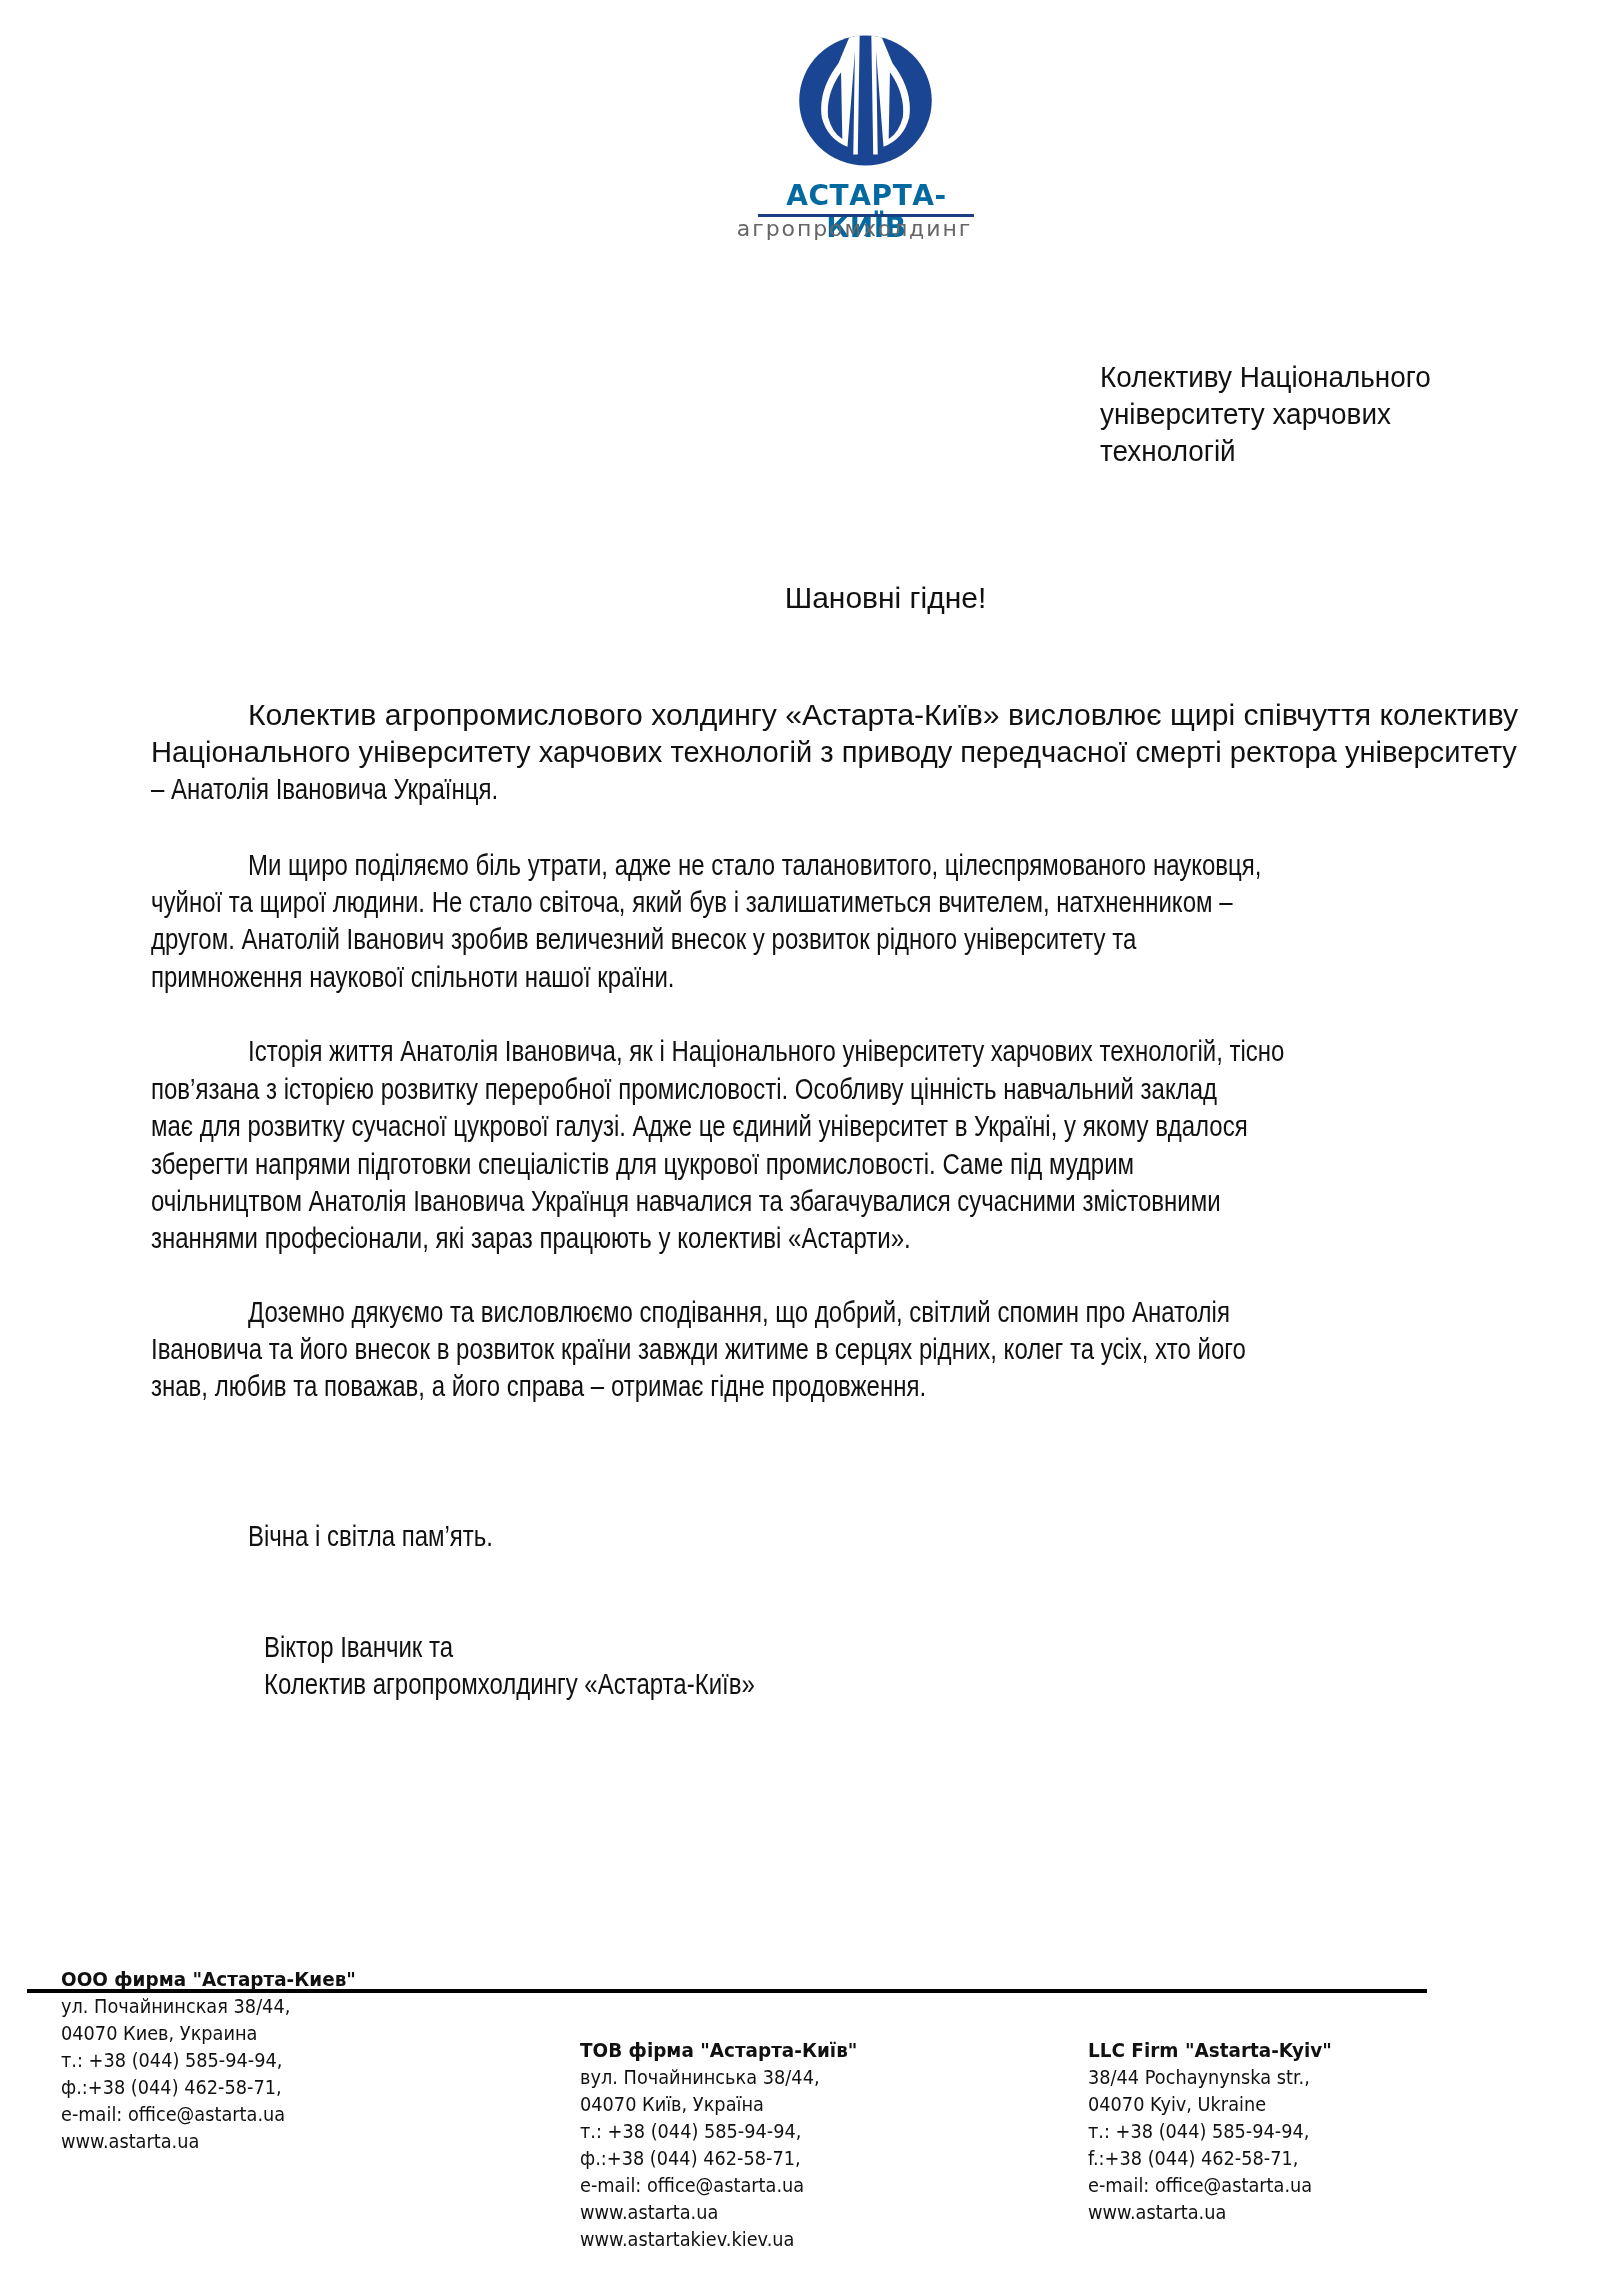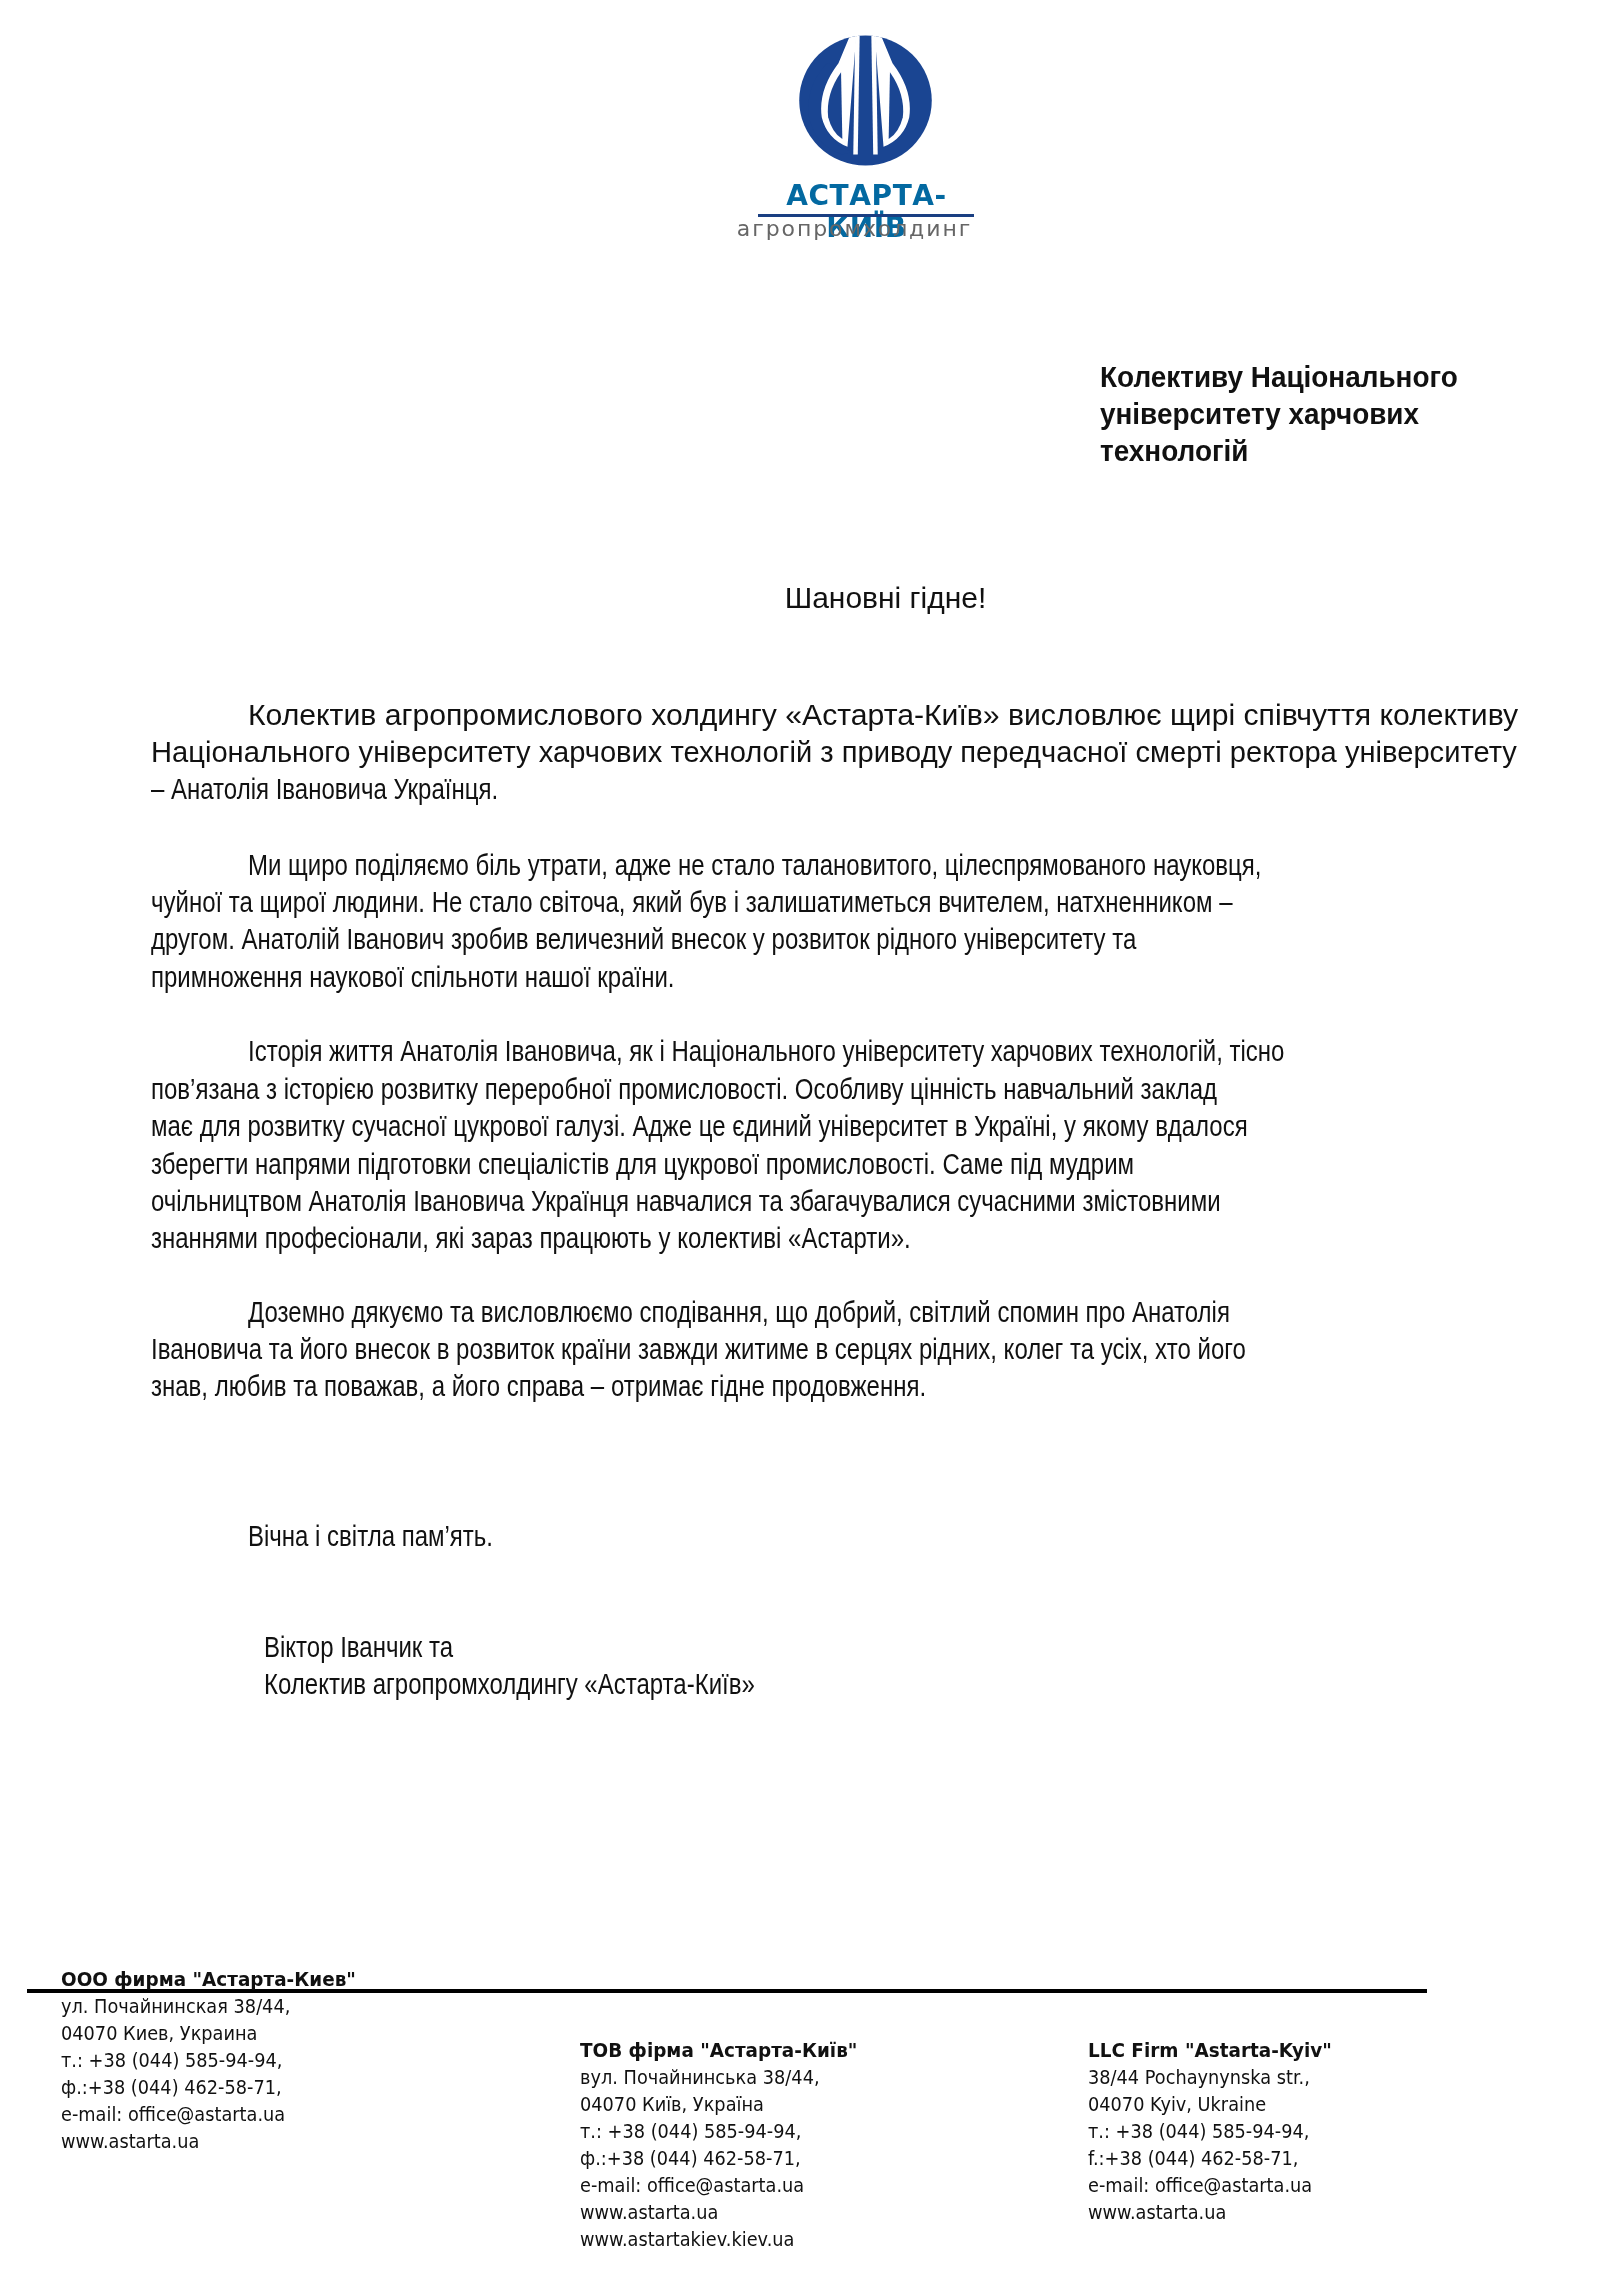--- a/index.html
+++ b/index.html
@@ -6,21 +6,21 @@
   body { width: 1623px; height: 2295px; position: relative; overflow: hidden; color: #111; }
   .abs { position: absolute; white-space: nowrap; }
   .logo-svg { position: absolute; left: 796px; top: 32px; width: 139px; height: 137px; }
   .brand-name { position: absolute; left: 754px; top: 180px; width: 225px; text-align: center;
     font-family: "DejaVu Sans", sans-serif; font-weight: bold; font-size: 28px; color: #0369a1;
     letter-spacing: 0.6px; line-height: 32px; }
   .brand-rule { position: absolute; left: 758px; top: 214px; width: 216px; height: 2.6px; background: #1a3f82; }
   .brand-sub { position: absolute; left: 729px; top: 216px; width: 251px; text-align: center;
     font-family: "DejaVu Sans", sans-serif; font-size: 22px; color: #666; letter-spacing: 1.9px; line-height: 26px; }
   .addressee { position: absolute; left: 1100px; top: 358px; font-family: "Liberation Sans", sans-serif;
-    font-size: 30px; line-height: 37px; color: #111; font-weight: bold; }
+    font-size: 30px; line-height: 37px; color: #111; }
   .addressee div { transform-origin: left center; transform: scaleX(0.93); white-space: nowrap; }
   .greeting { position: absolute; left: 644px; width: 483px; top: 580px; text-align: center;
     font-family: "Liberation Sans", sans-serif; font-size: 30px; line-height: 36px; color: #111; }
   .body-line { position: absolute; font-family: "Liberation Sans", sans-serif; font-size: 30px;
     line-height: 37px; white-space: nowrap; transform-origin: left top; color: #111; }
   .closing, .signature div { font-family: "Liberation Sans", sans-serif; font-size: 30px; line-height: 37px;
     transform-origin: left top; white-space: nowrap; color: #111; }
   .footer-rule { position: absolute; left: 27px; top: 1989px; width: 1400px; height: 3.9px; background: #000; }
   .footer-col { position: absolute; font-family: "DejaVu Sans", sans-serif; font-size: 19.3px; line-height: 27px; color: #111; }
   .footer-col .fh { font-weight: bold; font-size: 20px; }

